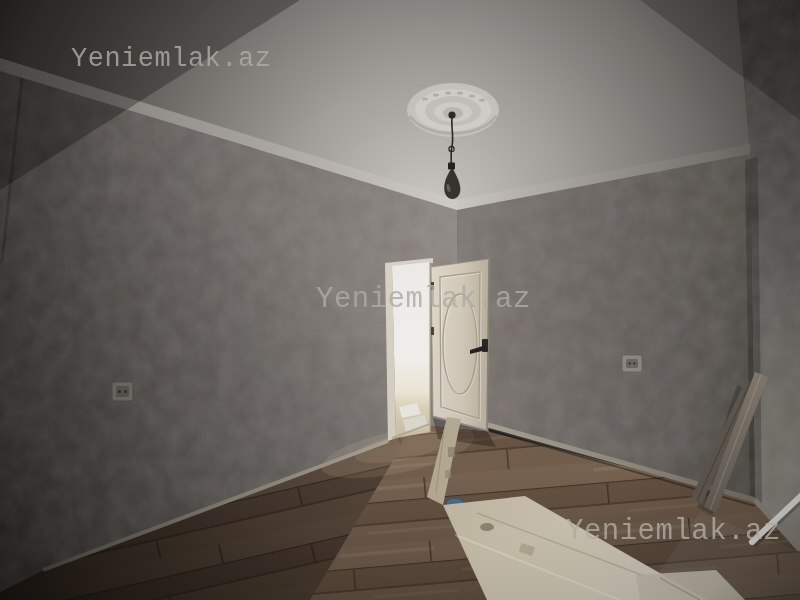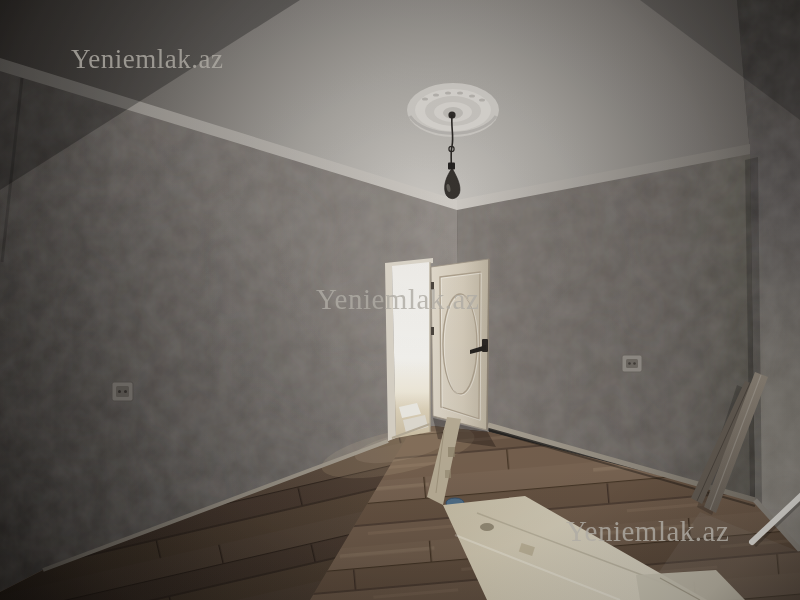--- a/index.html
+++ b/index.html
@@ -1,18 +1,18 @@
 <!DOCTYPE html>
 <html><head>
 <meta charset="utf-8">
 <style>
   html,body{margin:0;padding:0;background:#111;}
   #photo{
     position:relative;width:800px;height:600px;overflow:hidden;
-    font-family:Liberation Serif, serif;background:#3a3733;
+    font-family:Liberation Mono, monospace;background:#3a3733;
   }
   #photo svg{position:absolute;left:0;top:0;}
   .watermark{
     position:absolute;
     color:rgba(174,171,164,0.82);
     font-weight:400;
     letter-spacing:0.5px;
     white-space:nowrap;
     user-select:none;
   }

